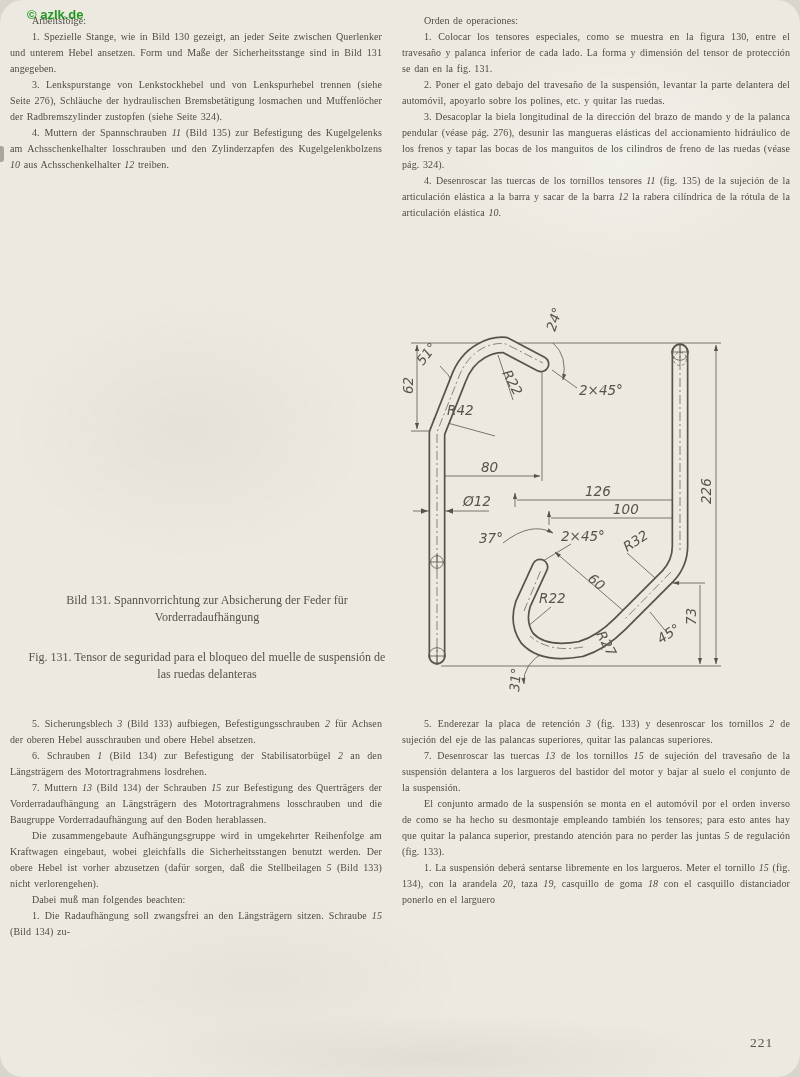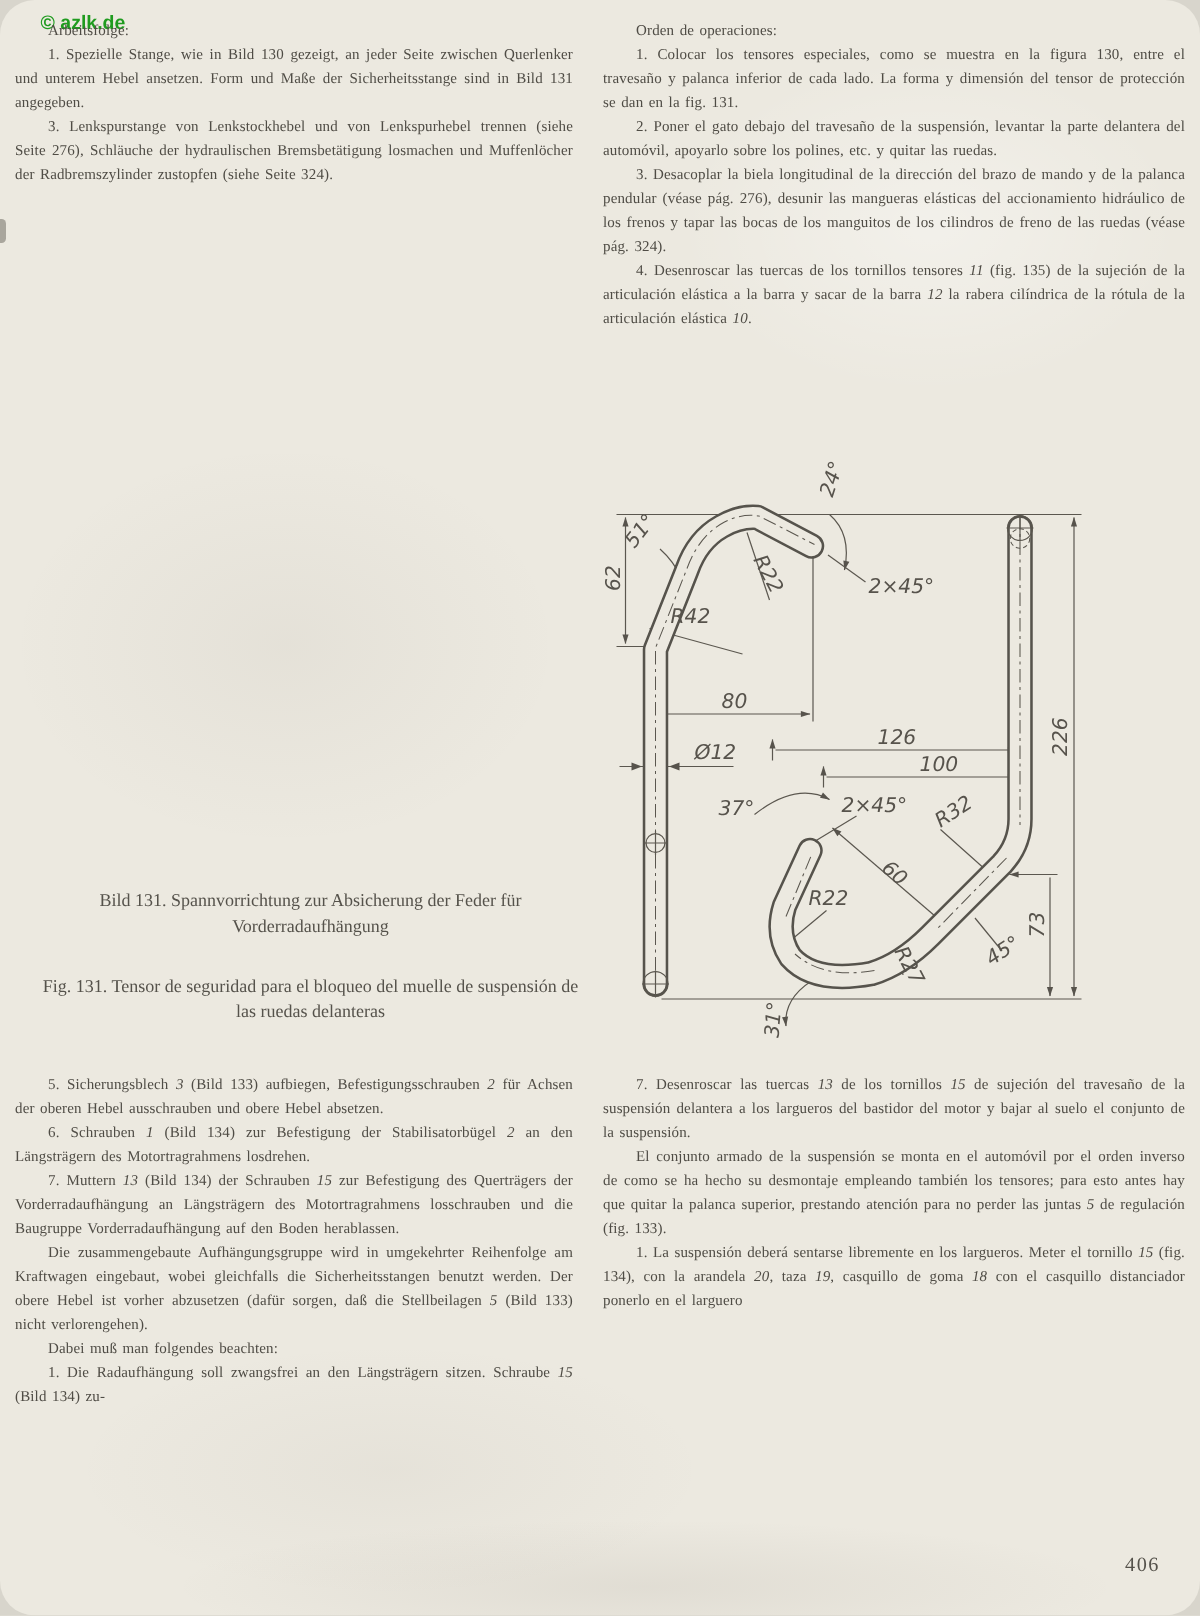--- a/index.html
+++ b/index.html
@@ -36,20 +36,21 @@
 
 <div class="page">
 
   <div class="watermark">© azlk.de</div>
   <div class="smudge"></div>
 
   <div class="col" style="left:10px;top:13px;width:372px;">
     <p class="head">Arbeitsfolge:</p>
     <p>1. Spezielle Stange, wie in Bild 130 gezeigt, an jeder Seite zwischen Querlenker und unterem Hebel ansetzen. Form und Maße der Sicherheitsstange sind in Bild 131 angegeben.</p>
     <p>3. Lenkspurstange von Lenkstockhebel und von Lenkspurhebel trennen (siehe Seite 276), Schläuche der hydraulischen Bremsbetätigung losmachen und Muffenlöcher der Radbremszylinder zustopfen (siehe Seite 324).</p>
+    <p>4. Muttern der Spannschrauben <i>11</i> (Bild 135) zur Befestigung des Kugelgelenks am Achsschenkelhalter losschrauben und den Zylinderzapfen des Kugelgelenkbolzens <i>10</i> aus Achsschenkelhalter <i>12</i> treiben.</p>
   </div>
 
   <div class="col" style="left:402px;top:13px;width:388px;height:290px;overflow:hidden;">
     <p class="head">Orden de operaciones:</p>
     <p>1. Colocar los tensores especiales, como se muestra en la figura 130, entre el travesaño y palanca inferior de cada lado. La forma y dimensión del tensor de protección se dan en la fig. 131.</p>
     <p>2. Poner el gato debajo del travesaño de la suspensión, levantar la parte delantera del automóvil, apoyarlo sobre los polines, etc. y quitar las ruedas.</p>
     <p>3. Desacoplar la biela longitudinal de la dirección del brazo de mando y de la palanca pendular (véase pág. 276), desunir las mangueras elásticas del accionamiento hidráulico de los frenos y tapar las bocas de los manguitos de los cilindros de freno de las ruedas (véase pág. 324).</p>
     <p>4. Desenroscar las tuercas de los tornillos tensores <i>11</i> (fig. 135) de la sujeción de la articulación elástica a la barra y sacar de la barra <i>12</i> la rabera cilíndrica de la rótula de la articulación elástica <i>10</i>.</p>
   </div>
 
@@ -133,19 +134,20 @@
   <div class="col" style="left:10px;top:716px;width:372px;">
     <p>5. Sicherungsblech <i>3</i> (Bild 133) aufbiegen, Befestigungsschrauben <i>2</i> für Achsen der oberen Hebel ausschrauben und obere Hebel absetzen.</p>
     <p>6. Schrauben <i>1</i> (Bild 134) zur Befestigung der Stabilisatorbügel <i>2</i> an den Längsträgern des Motortragrahmens losdrehen.</p>
     <p>7. Muttern <i>13</i> (Bild 134) der Schrauben <i>15</i> zur Befestigung des Querträgers der Vorderradaufhängung an Längsträgern des Motortragrahmens losschrauben und die Baugruppe Vorderradaufhängung auf den Boden herablassen.</p>
     <p>Die zusammengebaute Aufhängungsgruppe wird in umgekehrter Reihenfolge am Kraftwagen eingebaut, wobei gleichfalls die Sicherheitsstangen benutzt werden. Der obere Hebel ist vorher abzusetzen (dafür sorgen, daß die Stellbeilagen <i>5</i> (Bild 133) nicht verlorengehen).</p>
     <p>Dabei muß man folgendes beachten:</p>
     <p>1. Die Radaufhängung soll zwangsfrei an den Längsträgern sitzen. Schraube <i>15</i> (Bild 134) zu-</p>
   </div>
 
   <div class="col" style="left:402px;top:716px;width:388px;">
+    <p>5. Enderezar la placa de retención <i>3</i> (fig. 133) y desenroscar los tornillos <i>2</i> de sujeción del eje de las palancas superiores, quitar las palancas superiores.</p>
     <p>7. Desenroscar las tuercas <i>13</i> de los tornillos <i>15</i> de sujeción del travesaño de la suspensión delantera a los largueros del bastidor del motor y bajar al suelo el conjunto de la suspensión.</p>
     <p>El conjunto armado de la suspensión se monta en el automóvil por el orden inverso de como se ha hecho su desmontaje empleando también los tensores; para esto antes hay que quitar la palanca superior, prestando atención para no perder las juntas <i>5</i> de regulación (fig. 133).</p>
     <p>1. La suspensión deberá sentarse libremente en los largueros. Meter el tornillo <i>15</i> (fig. 134), con la arandela <i>20</i>, taza <i>19</i>, casquillo de goma <i>18</i> con el casquillo distanciador ponerlo en el larguero</p>
   </div>
 
-  <div class="pagenum">406</div>
+  <div class="pagenum">221</div>
 </div>
 
 </body></html>

